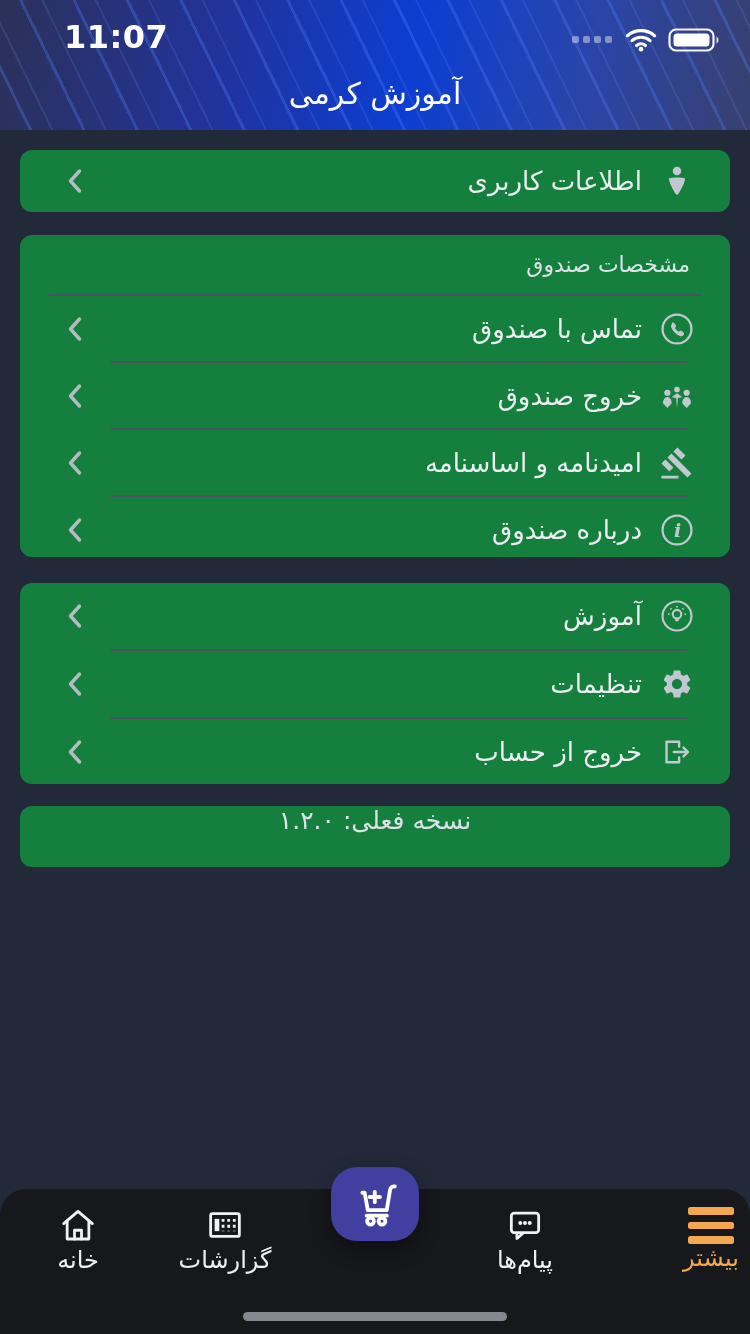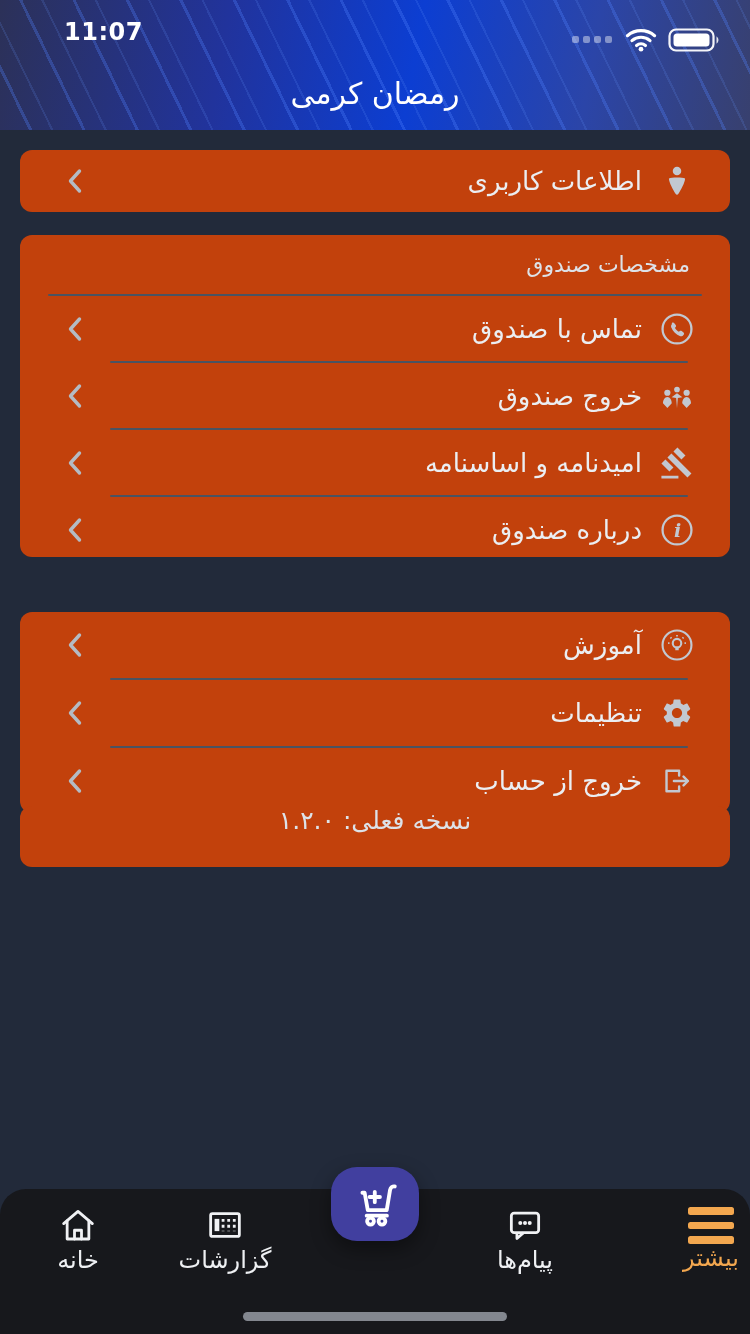--- a/index.html
+++ b/index.html
@@ -6,31 +6,31 @@
   .screen{position:relative;width:750px;height:1334px;overflow:hidden;
     background:#222a3a;font-family:"DejaVu Sans",sans-serif;direction:rtl;}
 
   
   .header{position:absolute;left:0;top:0;width:750px;height:130px;
     background:
       repeating-linear-gradient(64deg,
         rgba(70,120,255,0) 0 26px, rgba(80,130,255,.30) 26px 29px,
         rgba(70,120,255,0) 29px 46px, rgba(100,150,255,.16) 46px 48px),
       linear-gradient(100deg,#2c3158 0%,#21339c 30%,#0c3ed2 55%,#2b45a8 78%,#38406e 100%);}
-  .time{position:absolute;left:64px;top:18px;font-size:24px;font-weight:bold;
+  .time{position:absolute;left:64px;top:18px;font-size:32px;font-weight:bold;
     color:#fff;direction:ltr;letter-spacing:.5px;}
   .statusicons{position:absolute;right:30px;top:26px;display:flex;align-items:center;
     gap:10px;direction:ltr;}
   .celldots{display:flex;gap:4px;margin-right:2px;}
   .celldots span{width:7px;height:7px;border-radius:2px;background:rgba(255,255,255,.42);}
   .navtitle{position:absolute;left:0;top:76px;width:100%;text-align:center;
     font-size:30px;color:#fff;}
 
   
-  .card{position:absolute;left:20px;width:710px;background:#c2410c;border-radius:12px;
+  .card{position:absolute;left:20px;width:710px;background:#15803d;border-radius:12px;
     box-sizing:border-box;}
   .row{display:flex;align-items:center;justify-content:space-between;
     padding:0 36px 0 44px;height:65px;cursor:pointer;}
   .row-lead{display:flex;align-items:center;gap:18px;min-width:0;}
   .ricon{width:34px;height:34px;flex:none;display:block;}
   .rlabel{font-size:26px;color:#ebeef2;white-space:nowrap;}
   .chev{flex:none;display:block;}
   .group-header{height:59px;display:flex;align-items:center;padding:0 40px;}
   .group-header .rlabel{color:#dde2e8;font-size:22px;}
   .divider{height:2px;background:#4a5362;border-radius:1px;}
@@ -78,21 +78,21 @@
         <path d="M6.1 10.9a10.5 10.5 0 0 1 13.8 0"></path>
         <path d="M9.6 14.6a5.4 5.4 0 0 1 6.8 0"></path>
         <circle cx="13" cy="17.4" r="1.8" fill="#fff" stroke="none"></circle>
       </svg>
       <svg width="52" height="24" viewBox="0 0 52 24" fill="none">
         <rect x="1.5" y="1.5" width="44" height="21" rx="6.5" stroke="#fff" stroke-width="2.2" opacity=".95"></rect>
         <rect x="5.5" y="5.5" width="36" height="13" rx="3.5" fill="#fff"></rect>
         <path d="M48.5 8.2a4.6 4.6 0 0 1 0 7.6z" fill="#fff" opacity=".85"></path>
       </svg>
     </div>
-    <div class="navtitle">رمضان کرمی</div>
+    <div class="navtitle">آموزش کرمی</div>
   </div>
 
   <div class="card" style="top:150px;height:62px;">
     <div class="row" style="height:62px;">
       <div class="row-lead">
         <svg class="ricon" viewBox="0 0 24 24" fill="#c2c8d1">
           <circle cx="12" cy="4.9" r="3"></circle>
           <path d="M6.3 10.3C8.1 9.3 15.9 9.3 17.7 10.3c0 2.8-3.1 8.3-4.8 10.9-.4.7-1.4.7-1.8 0C9.4 18.6 6.3 13.1 6.3 10.3Z"></path>
         </svg>
         <span class="rlabel">اطلاعات کاربری</span>
@@ -161,21 +161,21 @@
           <text x="12.4" y="16.9" text-anchor="middle" font-family="DejaVu Serif, serif" font-style="italic" font-weight="bold" font-size="13.5" fill="#c2c8d1">i</text>
         </svg>
         <span class="rlabel">درباره صندوق</span>
       </div>
       <svg class="chev" width="22" height="28" viewBox="0 0 22 28">
         <path d="M15.5 4 6.5 14l9 10" fill="none" stroke="#b4bbc4" stroke-width="3.4" stroke-linecap="round" stroke-linejoin="round"></path>
       </svg>
     </div>
   </div>
 
-  <div class="card" style="top:612px;height:201px;">
+  <div class="card" style="top:583px;height:201px;">
     <div class="row" style="height:66px;">
       <div class="row-lead">
         <svg class="ricon" viewBox="0 0 24 24" fill="none" stroke="#c2c8d1" stroke-width="1.5">
           <circle cx="12" cy="12" r="10.2"></circle>
           <circle cx="12" cy="10.7" r="3"></circle>
           <path d="M10.8 13.6h2.4v2.1h-2.4z" fill="#c2c8d1" stroke="none"></path>
           <path d="M12 6v-1M15.9 7.3l.7-.7M8.1 7.3l-.7-.7M17.3 10.7h1M5.7 10.7h1" stroke-width="1.2"></path>
         </svg>
         <span class="rlabel">آموزش</span>
       </div>

